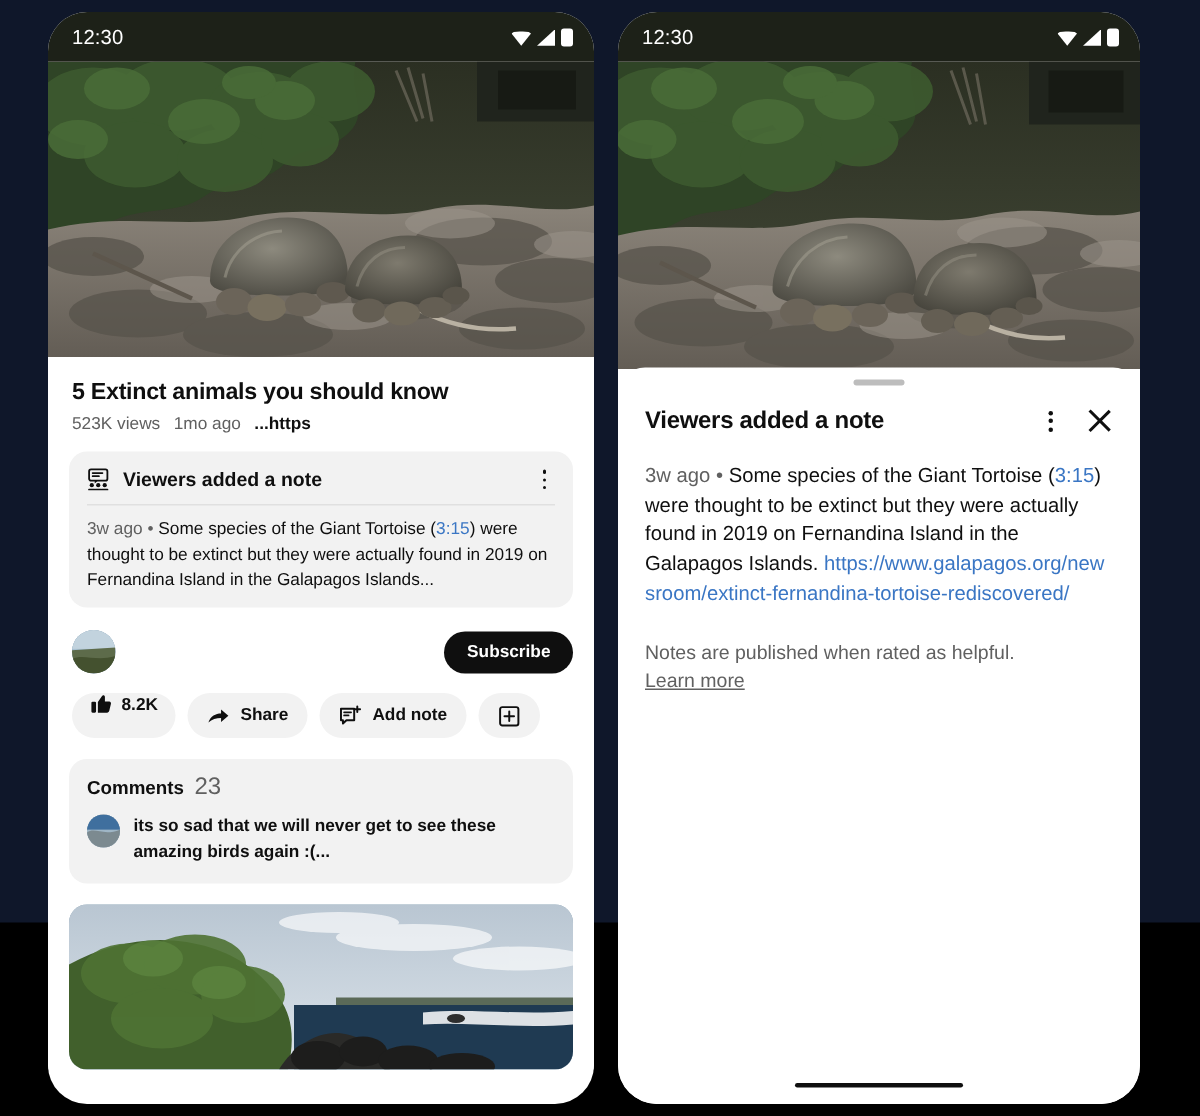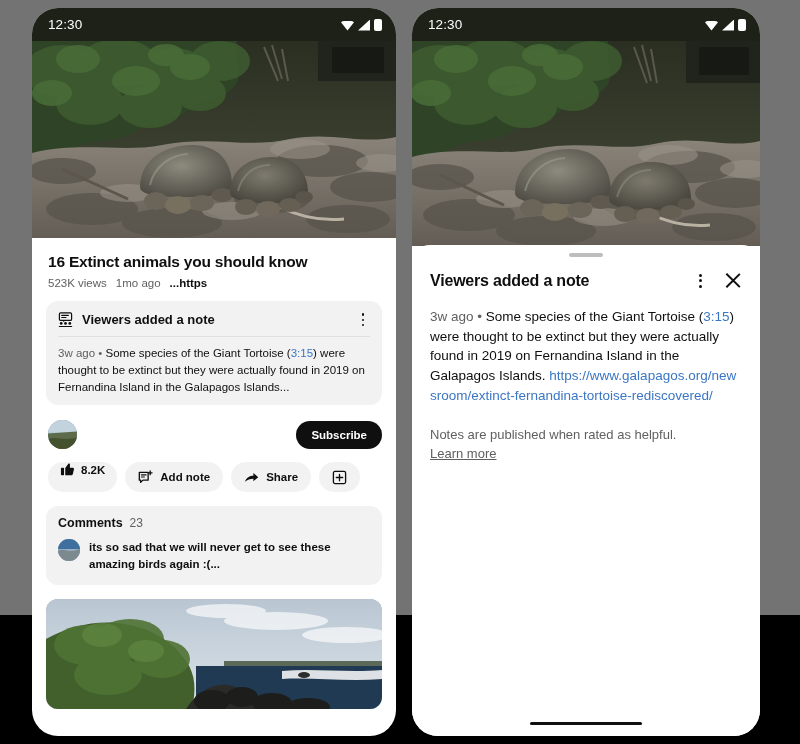--- a/index.html
+++ b/index.html
@@ -2,21 +2,21 @@
 <html><head>
 <meta charset="utf-8">
 <style>
   * { margin:0; padding:0; box-sizing:border-box; }
   html,body {
     width:800px; height:744px;
     background:#000;
     font-family:"Liberation Sans", sans-serif;
     overflow:hidden;
   }
-  .stage { position:relative; width:800px; height:615px; background:#737373; }
+  .stage { position:relative; width:800px; height:615px; background:#0f172a; }
 
   
   .phone {
     position:absolute; top:8px; height:728px;
     background:#fff; overflow:hidden;
     border-radius:26px;
   }
   #phone-left  { left:32px;  width:364px; }
   #phone-right { left:412px; width:348px; }
 
@@ -98,21 +98,21 @@
   .gicon { width:15px; height:15px; flex:none; }
   .gicon svg { display:block; width:100%; height:100%; }
 
   
   .comments {
     margin:14px 14px 0 14px; background:#f2f2f2;
     border-radius:12px; padding:10px 12px 12px 12px;
   }
   .comments-head { display:flex; align-items:baseline; gap:7px; }
   .comments-head .lbl { font-size:12.5px; font-weight:700; color:#0f0f0f; }
-  .comments-head .cnt { font-size:12px; color:#606060; }
+  .comments-head .cnt { font-size:16px; color:#606060; }
   .comment-row { display:flex; gap:9px; margin-top:9px;font-weight:bold; }
   .comment-row .avatar { width:22px; height:22px; }
   .comment-txt { font-size:11.5px; line-height:1.45; color:#0f0f0f; }
 
   
   .next-thumb { margin:14px 14px 0 14px; height:110px; border-radius:12px; overflow:hidden; background:#8aa3b5; }
   .next-thumb svg { display:block; width:100%; height:100%; }
 
   
   .sheet {
@@ -238,21 +238,21 @@
           <ellipse cx="214" cy="166" rx="11" ry="8" fill="#645e53"></ellipse>
           <ellipse cx="236" cy="168" rx="12" ry="8" fill="#70695b"></ellipse>
           <ellipse cx="258" cy="164" rx="11" ry="7" fill="#645e53"></ellipse>
           <ellipse cx="272" cy="156" rx="9" ry="6" fill="#5a554b"></ellipse>
         </g>
       </svg>
     </div>
 
     <div class="content-left">
 
-      <div class="vid-title">16 Extinct animals you should know</div>
+      <div class="vid-title">5 Extinct animals you should know</div>
 
       <div class="vid-meta">
         <span>523K views</span>
         <span>1mo ago</span>
         <span class="more">...https</span>
       </div>
 
       <div class="note-card">
         <div class="note-head">
           <span class="gicon">
@@ -311,35 +311,35 @@
                   <path d="M10.4 2v7.6l-3.1 4.4c-.6.8-1.9.4-1.9-.7V10H2.3c-.8 0-1.4-.8-1.2-1.6l1.2-5.1C2.5 2.5 3.1 2 3.9 2h6.5Z" fill="#0f0f0f"></path>
                   <rect x="11.7" y="2" width="3.3" height="7.8" rx=".8" fill="#0f0f0f"></rect>
                 </svg>
             </span>
           </div>
         </div>
 
         <div class="chip">
           <span class="gicon">
             <svg viewBox="0 0 16 16">
+                <path d="M1 12.4C2.6 7.8 6.1 6 10 6V3.2L15.2 7.6 10 12.1V9.2C6.6 9.2 3.5 10.2 1 12.4Z" fill="#0f0f0f"></path>
+              </svg>
+          </span>
+          <span>Share</span>
+        </div>
+
+        <div class="chip">
+          <span class="gicon">
+            <svg viewBox="0 0 16 16">
               <path d="M1.4 2.6h9.4v8.2H5.3L2.8 13.2v-2.4H1.4Z" fill="none" stroke="#0f0f0f" stroke-width="1.4" stroke-linejoin="round"></path>
               <path d="M3.6 5.2h5M3.6 7.4h3.2" stroke="#0f0f0f" stroke-width="1.2" stroke-linecap="round"></path>
               <path d="M13 1v4M11 3h4" stroke="#0f0f0f" stroke-width="1.4" stroke-linecap="round"></path>
             </svg>
           </span>
           <span>Add note</span>
-        </div>
-
-        <div class="chip">
-          <span class="gicon">
-            <svg viewBox="0 0 16 16">
-                <path d="M1 12.4C2.6 7.8 6.1 6 10 6V3.2L15.2 7.6 10 12.1V9.2C6.6 9.2 3.5 10.2 1 12.4Z" fill="#0f0f0f"></path>
-              </svg>
-          </span>
-          <span>Share</span>
         </div>
 
         <div class="chip">
           <span class="gicon">
             <svg viewBox="0 0 16 16">
               <rect x="1.5" y="1.5" width="13" height="13" rx="1.6" fill="none" stroke="#0f0f0f" stroke-width="1.4"></rect>
               <path d="M8 4.6v6.8M4.6 8h6.8" stroke="#0f0f0f" stroke-width="1.4" stroke-linecap="round"></path>
             </svg>
           </span>
 

